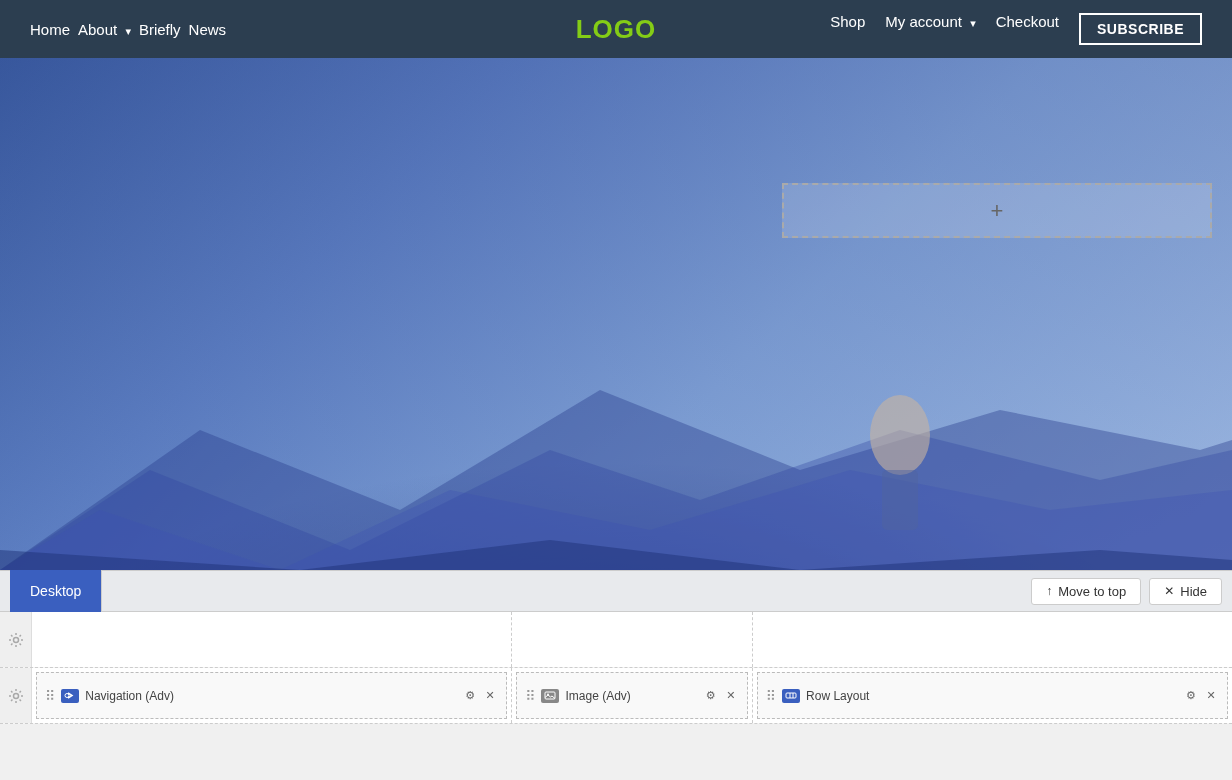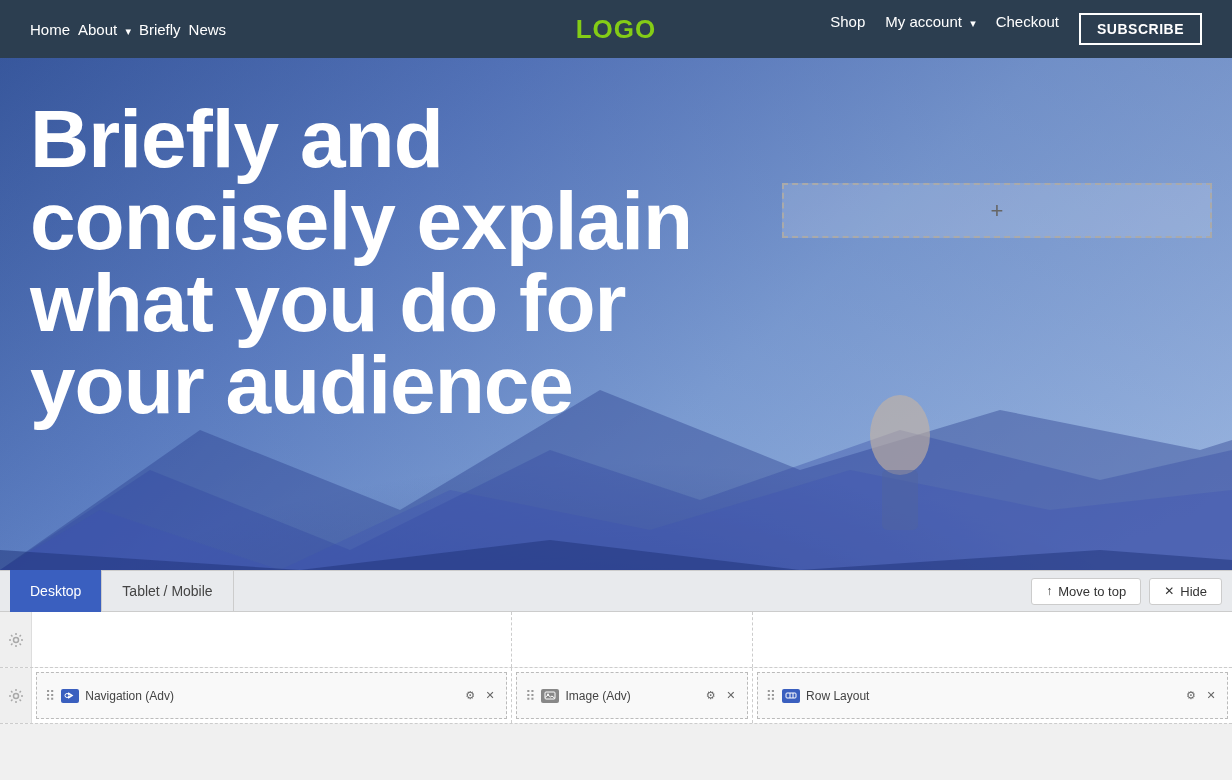--- a/index.html
+++ b/index.html
@@ -270,31 +270,29 @@
   <svg class="hero-mountains" viewBox="0 0 1232 220" preserveAspectRatio="none" xmlns="http://www.w3.org/2000/svg">
     <polygon points="0,220 200,80 400,160 600,40 800,120 1000,60 1200,100 1232,90 1232,220" fill="rgba(40,60,140,0.4)"></polygon>
     <polygon points="0,220 150,120 350,200 550,100 700,150 900,80 1100,130 1232,100 1232,220" fill="rgba(50,70,160,0.35)"></polygon>
     <polygon points="0,220 100,160 280,220 450,140 650,180 850,120 1050,160 1232,140 1232,220" fill="rgba(60,80,180,0.3)"></polygon>
     <polygon points="0,220 0,200 300,220 550,190 800,220 1100,200 1232,210 1232,220" fill="rgba(30,50,120,0.5)"></polygon>
 
     <ellipse cx="900" cy="85" rx="30" ry="40" fill="rgba(200,180,160,0.6)"></ellipse>
     <rect x="882" y="120" width="36" height="60" rx="5" fill="rgba(80,100,160,0.5)"></rect>
   </svg>
 
-  <div class="hero-text">Briefly and concisely explain what you do for your audience</div>
 
   <div class="hero-add-box">
     <span class="plus-icon">+</span>
   </div>
 </section>
 
 <div class="bottom-toolbar">
   <div class="toolbar-tabs">
     <div class="toolbar-tab active">Desktop</div>
-    <div class="toolbar-tab">Tablet / Mobile</div>
   </div>
   <div class="toolbar-actions">
     <button class="toolbar-btn">
       <span class="btn-icon">↑</span>
       <span>Move to top</span>
     </button>
     <button class="toolbar-btn">
       <span class="btn-icon">✕</span>
       <span>Hide</span>
     </button>

